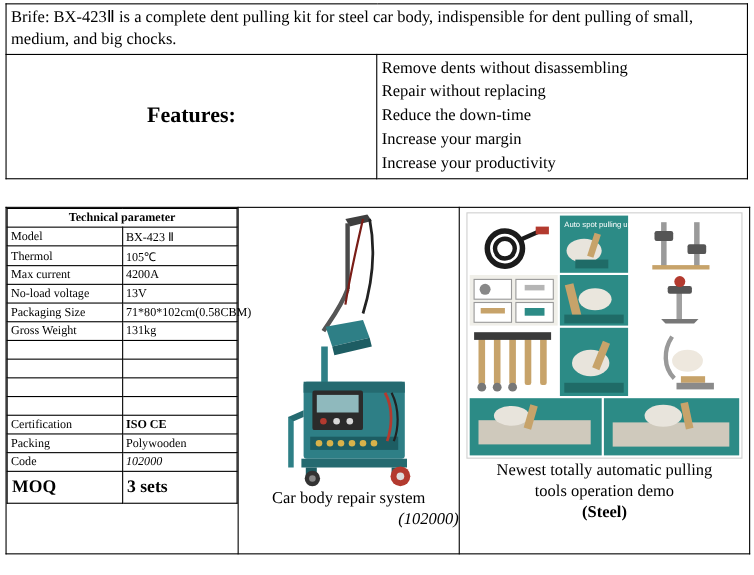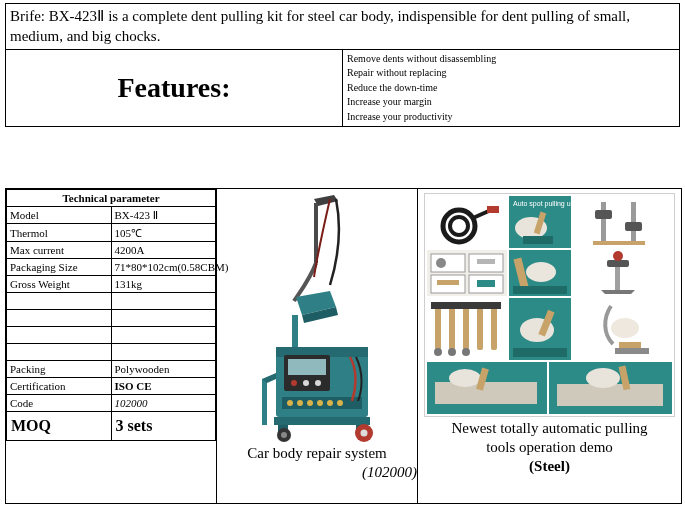--- a/index.html
+++ b/index.html
@@ -36,26 +36,26 @@
     padding: 2px 4px;
   }
   .brief-cell {
     font-size: 15px;
     line-height: 1.35;
     padding: 3px 6px 4px 6px;
   }
   .features-label {
     width: 232px;
     text-align: center;
-    font-size: 28px;
+    font-size: 20px;
     font-weight: bold;
     font-family: "Liberation Serif", serif;
   }
   .features-list {
-    font-size: 10px;
+    font-size: 15px;
     line-height: 1.45;
     padding: 3px 6px;
     border-radius: 32px;
   }
   .features-list div {
     white-space: nowrap;
   }
 
   
   .main-table {
@@ -189,20 +189,24 @@
               </tr>
               <tr>
                 <td class="spec-key">Thermol</td>
                 <td>105℃</td>
               </tr>
               <tr>
                 <td class="spec-key">Max current</td>
                 <td>4200A</td>
               </tr>
               <tr>
+                <td class="spec-key">No-load voltage</td>
+                <td>13V</td>
+              </tr>
+              <tr>
                 <td class="spec-key">Packaging Size</td>
                 <td>71*80*102cm(0.58CBM)</td>
               </tr>
               <tr>
                 <td class="spec-key">Gross Weight</td>
                 <td>131kg</td>
               </tr>
               <tr class="blank-row">
                 <td>&nbsp;</td>
                 <td>&nbsp;</td>
@@ -213,26 +217,26 @@
               </tr>
               <tr class="blank-row">
                 <td>&nbsp;</td>
                 <td>&nbsp;</td>
               </tr>
               <tr class="blank-row">
                 <td>&nbsp;</td>
                 <td>&nbsp;</td>
               </tr>
               <tr>
+                <td class="spec-key">Certification</td>
+                <td class="bold">ISO   CE</td>
+              </tr>
+              <tr>
                 <td class="spec-key">Packing</td>
                 <td>Polywooden</td>
-              </tr>
-              <tr>
-                <td class="spec-key">Certification</td>
-                <td class="bold">ISO   CE</td>
               </tr>
               <tr>
                 <td class="spec-key">Code</td>
                 <td class="italic">102000</td>
               </tr>
               <tr class="moq-row">
                 <td class="spec-key">MOQ</td>
                 <td>3 sets</td>
               </tr>
             </tbody>

